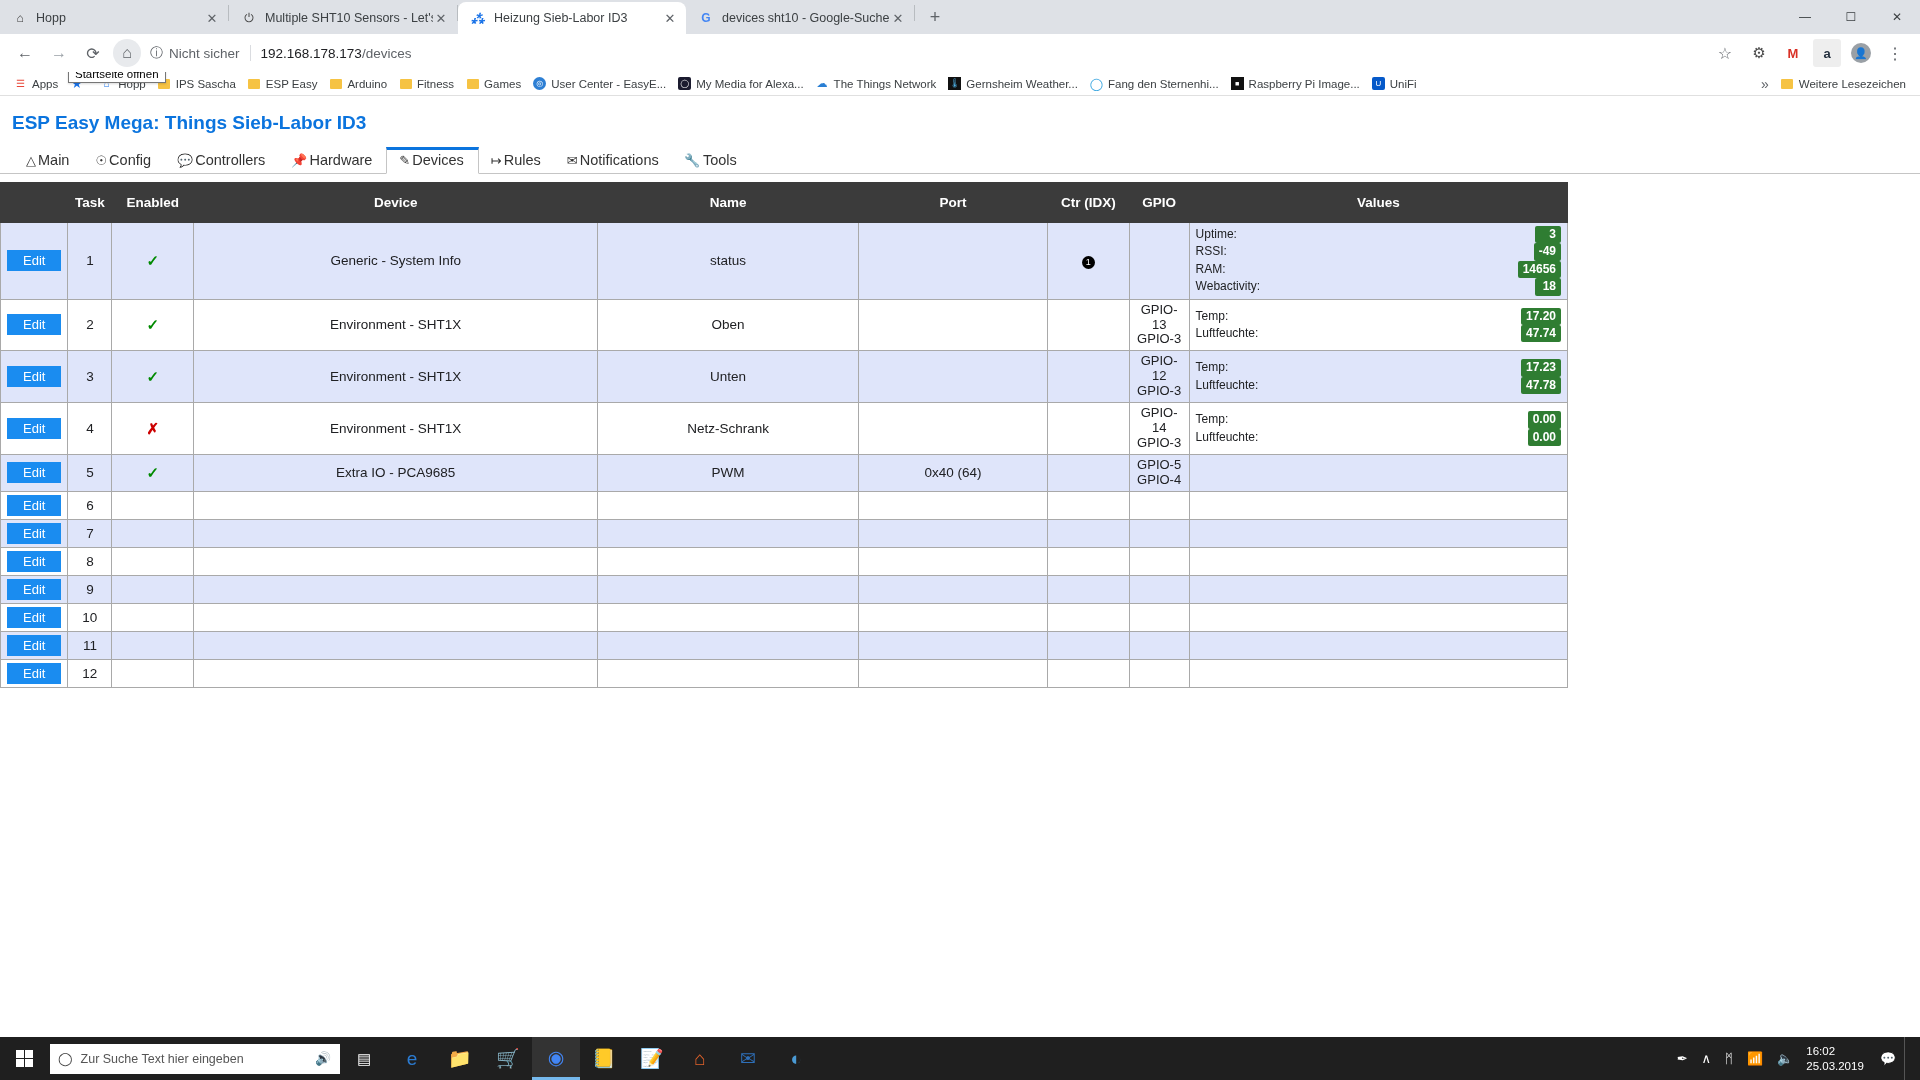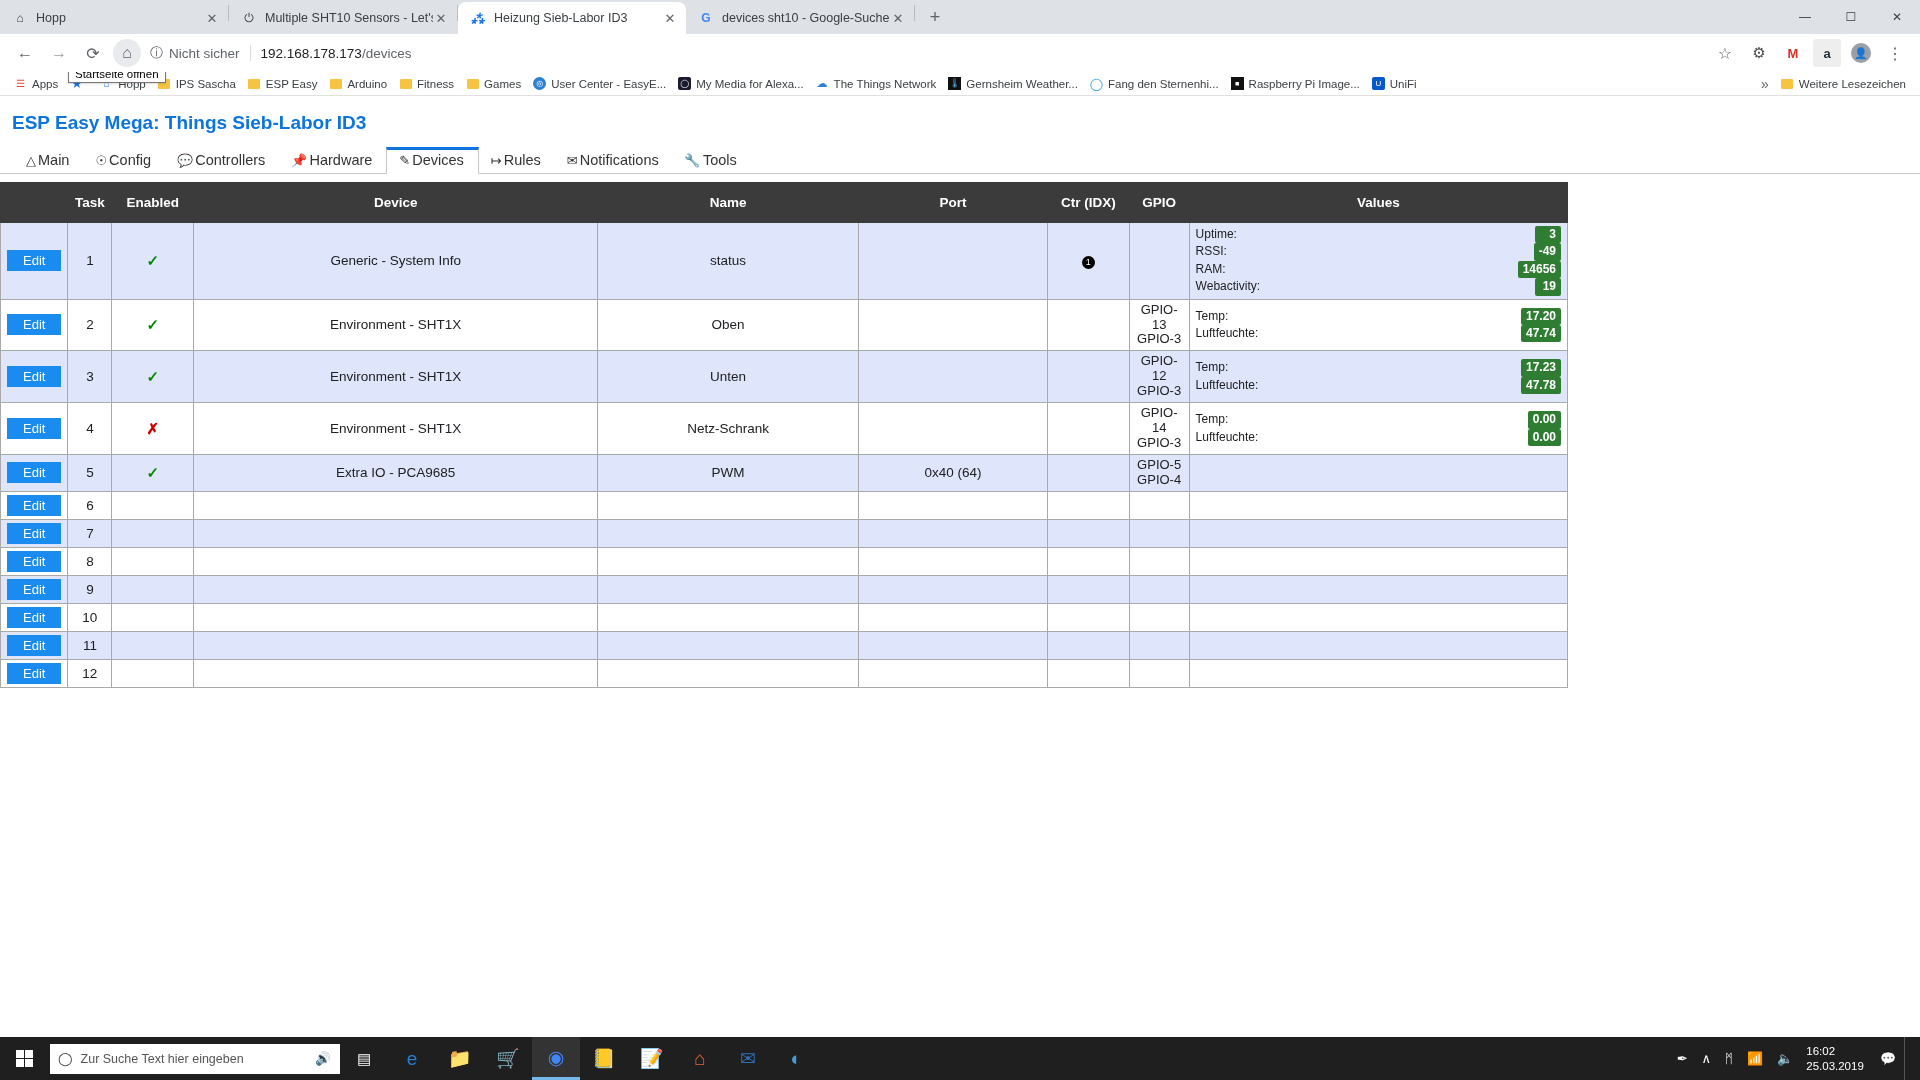--- a/index.html
+++ b/index.html
@@ -528,21 +528,21 @@
               <div class="val-row">
                 <span class="val-label">RSSI:</span>
                 <span class="val-badge">-49</span>
               </div>
               <div class="val-row">
                 <span class="val-label">RAM:</span>
                 <span class="val-badge">14656</span>
               </div>
               <div class="val-row">
                 <span class="val-label">Webactivity:</span>
-                <span class="val-badge">19</span>
+                <span class="val-badge">18</span>
               </div>
             </td>
           </tr>
           <tr class="even">
             <td class="col-edit"><button class="edit-btn">Edit</button></td>
             <td class="col-task">2</td>
             <td class="col-enabled"><span class="chk">✓</span></td>
             <td class="col-device">Environment - SHT1X</td>
             <td class="col-name">Oben</td>
             <td class="col-port"></td>

